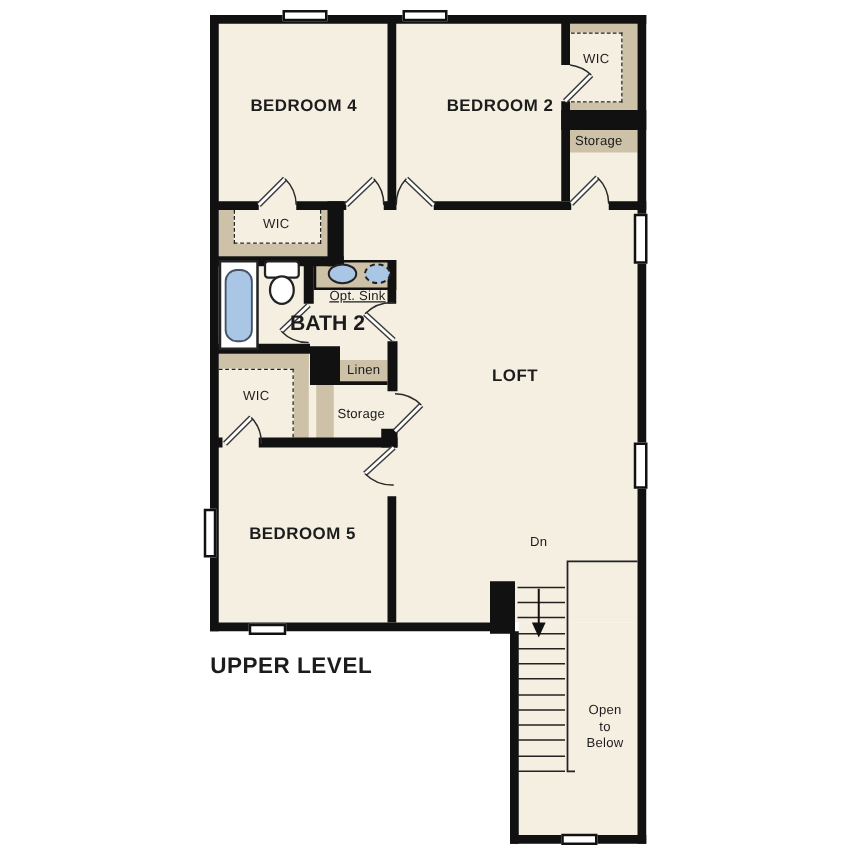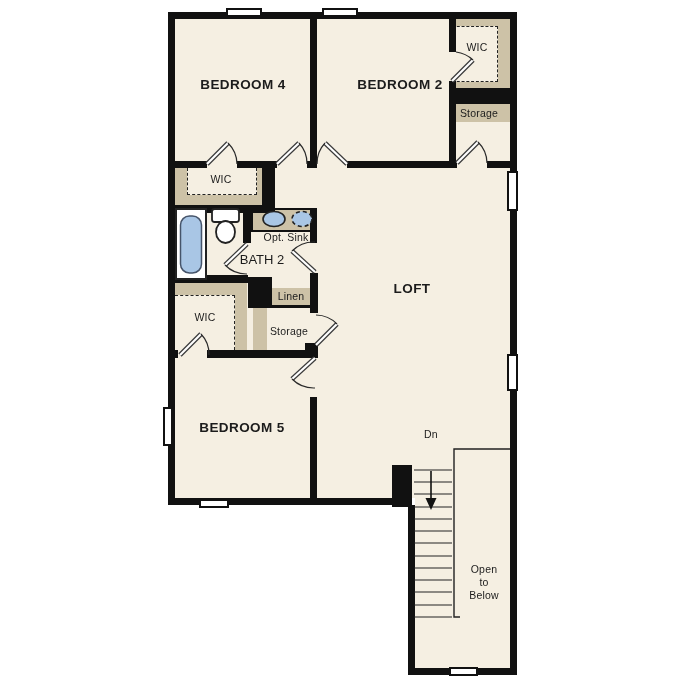--- a/index.html
+++ b/index.html
@@ -6,21 +6,21 @@
   .plan{position:relative;width:687px;height:687px;background:#ffffff;overflow:hidden;
         font-family:"Liberation Sans",sans-serif;}
   .floor{position:absolute;background:var(--floor);}
   .band{position:absolute;background:var(--band);}
   .wall{position:absolute;background:var(--wall);}
   .win{position:absolute;background:#ffffff;border:2px solid #111;box-sizing:border-box;}
   .dashbox{position:absolute;background:var(--floor);box-sizing:border-box;}
   .lbl{position:absolute;transform:translate(-50%,-50%);color:#1c1c1c;white-space:nowrap;}
   .room{font-weight:bold;font-size:13.5px;letter-spacing:.4px;}
   .small{font-size:10.5px;letter-spacing:.2px;}
-  .bathlbl{font-weight:normal;font-size:13px;}
+  .bathlbl{font-weight:bold;font-size:17px;}
   .title{font-weight:bold;font-size:18px;letter-spacing:.4px;}
   .prelines{white-space:pre-line;text-align:center;line-height:13px;}
   svg.layer{position:absolute;left:0;top:0;pointer-events:none;}
   .leafA{stroke:#3a3a3a;stroke-width:4.6;}
   .leafB{stroke:#ffffff;stroke-width:2.2;}
   .arc{fill:none;stroke:#2a2a2a;stroke-width:1.2;}
   .tread{stroke:#222;stroke-width:1.1;}
   .rail{fill:none;stroke:#222;stroke-width:1.4;}
 </style>
 </head>
@@ -165,29 +165,30 @@
     <polyline class="rail" points="510,449 454,449 454,617 460,617"></polyline>
     <g>
       <line x1="431" y1="471" x2="431" y2="499" stroke="#111" stroke-width="1.6"></line>
       <polygon points="425.5,498 436.5,498 431,510" fill="#111"></polygon>
     </g>
   </svg>
 
   <div class="lbl room" style="left:243px;top:84px;">BEDROOM 4</div>
   <div class="lbl room" style="left:384px;top:84px;margin-left:16px;">BEDROOM 2</div>
   <div class="lbl room" style="left:242px;top:427px;">BEDROOM 5</div>
-  <div class="lbl room" style="left:412px;top:288px;">LOFT</div>
+  <div class="lbl room" style="left:412px;top:300px;">LOFT</div>
   <div class="lbl bathlbl" style="left:262px;top:259px;">BATH 2</div>
 
   <div class="lbl small" style="left:221px;top:179px;">WIC</div>
   <div class="lbl small" style="left:477px;top:47px;">WIC</div>
   <div class="lbl small" style="left:205px;top:317px;">WIC</div>
   <div class="lbl small" style="left:479px;top:113px;">Storage</div>
   <div class="lbl small" style="left:289px;top:331px;">Storage</div>
   <div class="lbl small" style="left:291px;top:296px;">Linen</div>
 
-  <div class="lbl small" style="left:286px;top:237px;">Opt. Sink</div>
+  <div class="lbl small" style="left:286px;top:237px;text-decoration:underline;">Opt. Sink</div>
   <div class="lbl small" style="left:431px;top:434px;">Dn</div>
   <div class="lbl small prelines" style="left:484px;top:566px;margin-top:16px;">Open
 to
 Below</div>
 
+  <div class="lbl title" style="left:233px;top:533px;">UPPER LEVEL</div>
 </div>
 
 </body></html>

